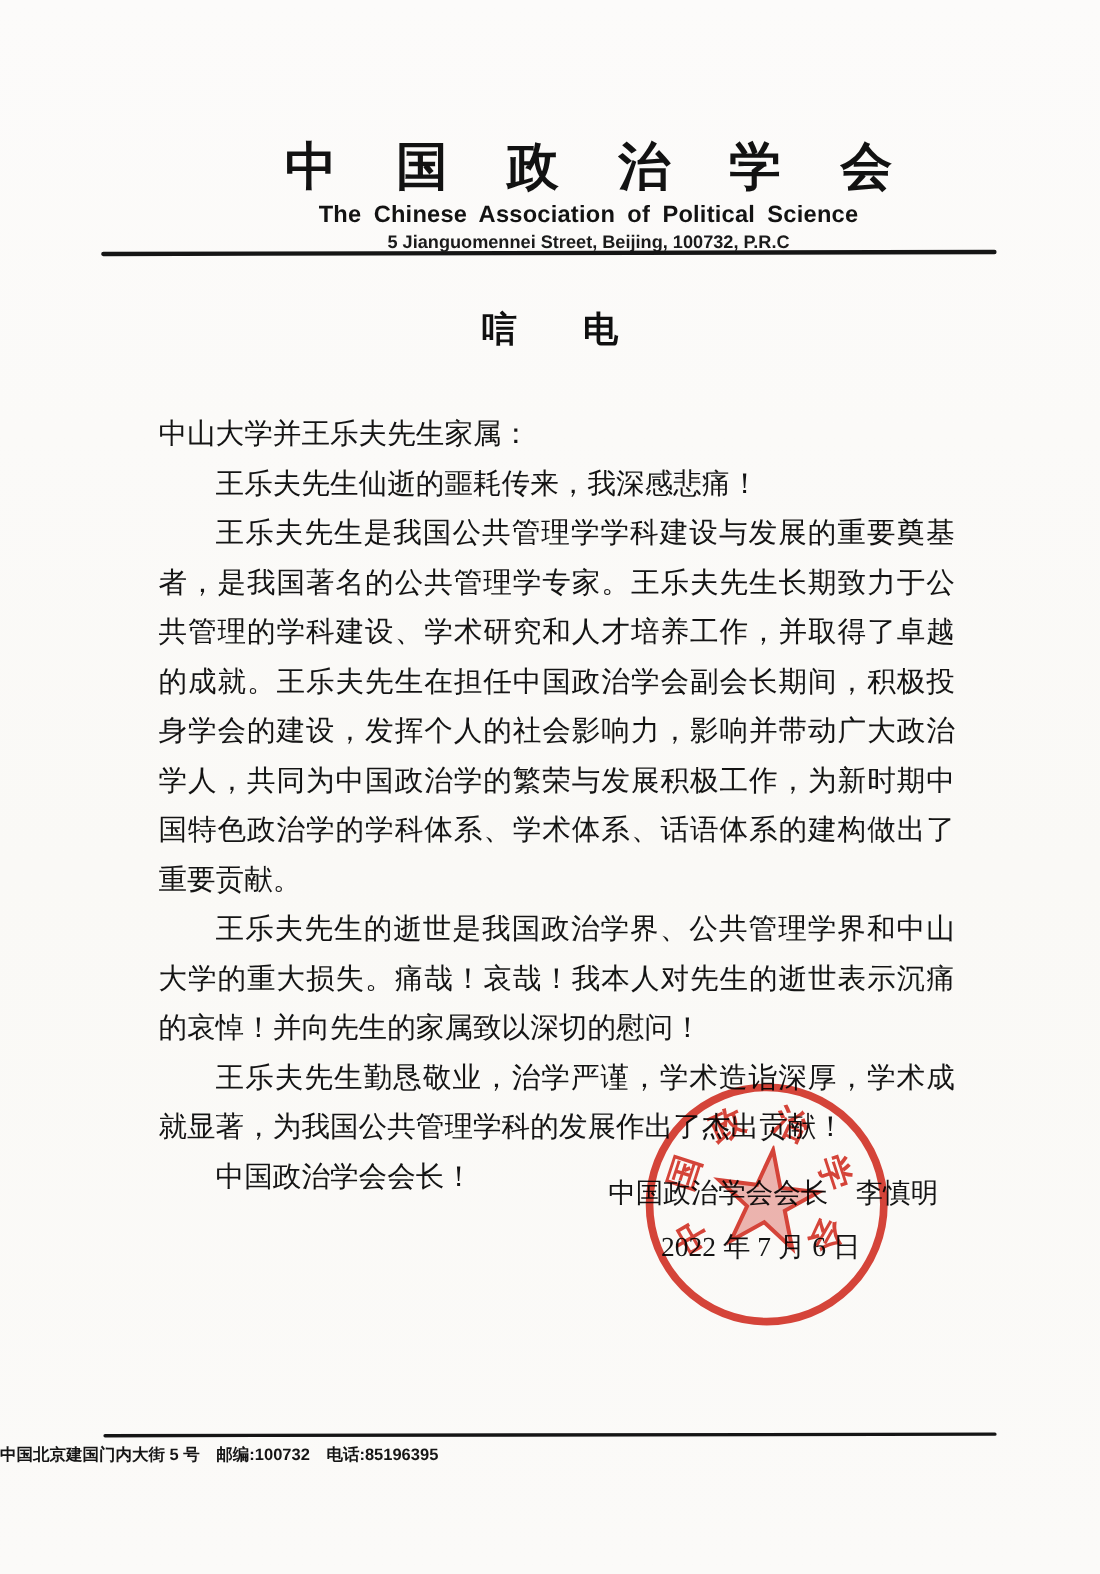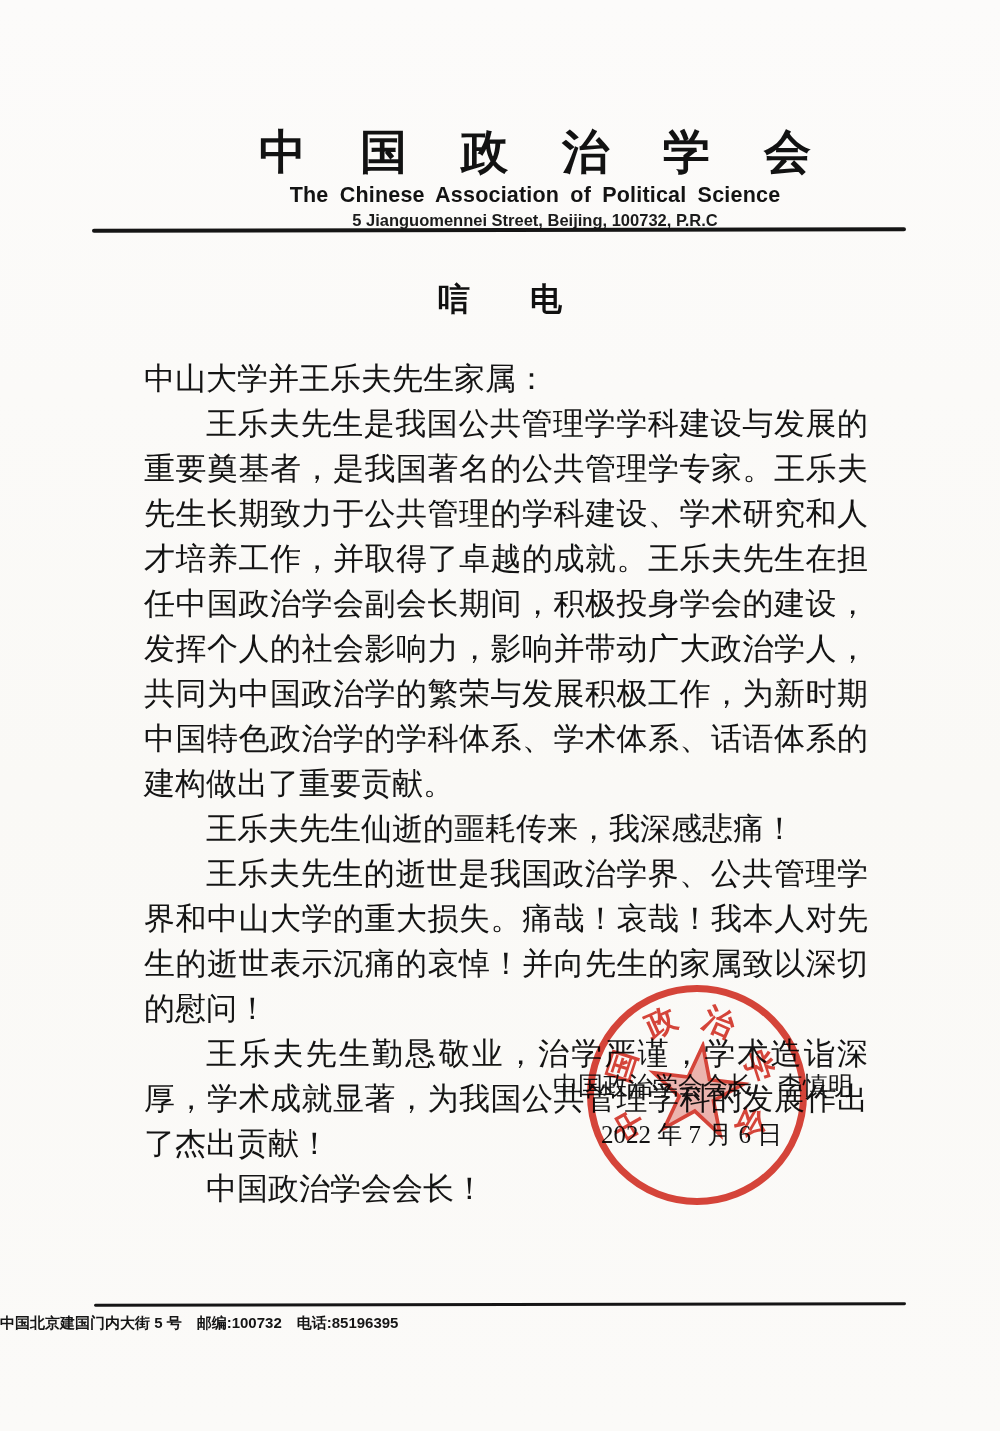--- a/index.html
+++ b/index.html
@@ -57,24 +57,24 @@
     font-weight: 700;
     font-size: 32px;
     letter-spacing: 60px;
     margin-right: -60px;
     color: #101010;
   }
 
   
   .letter {
     position: absolute;
-    top: 356px;
+    top: 372px;
     left: 144px;
     width: 724px;
-    font-size: 31px;
+    font-size: 26px;
     line-height: 45px;
     text-align: justify;
     color: #141414;
   }
   .letter p { margin: 0; }
   .letter .salutation { text-indent: 0; }
   .letter .para { text-indent: 2em; }
 
   
   .sig-name { position: absolute; top: 1070px; left: 553px; font-size: 25px; line-height: 32px; color: #141414; }
@@ -139,22 +139,22 @@
   </div>
   <div class="rule header-rule"></div>
 
   <div class="doc-title">
     <span>唁电</span>
   </div>
 
   <div class="letter">
     <p class="salutation">中山大学并王乐夫先生家属：</p>
     <div>
+        <p class="para">王乐夫先生仙逝的噩耗传来，我深感悲痛！</p>
         <p class="para">王乐夫先生是我国公共管理学学科建设与发展的重要奠基者，是我国著名的公共管理学专家。王乐夫先生长期致力于公共管理的学科建设、学术研究和人才培养工作，并取得了卓越的成就。王乐夫先生在担任中国政治学会副会长期间，积极投身学会的建设，发挥个人的社会影响力，影响并带动广大政治学人，共同为中国政治学的繁荣与发展积极工作，为新时期中国特色政治学的学科体系、学术体系、话语体系的建构做出了重要贡献。</p>
-        <p class="para">王乐夫先生仙逝的噩耗传来，我深感悲痛！</p>
         <p class="para">王乐夫先生的逝世是我国政治学界、公共管理学界和中山大学的重大损失。痛哉！哀哉！我本人对先生的逝世表示沉痛的哀悼！并向先生的家属致以深切的慰问！</p>
         <p class="para">王乐夫先生勤恳敬业，治学严谨，学术造诣深厚，学术成就显著，为我国公共管理学科的发展作出了杰出贡献！</p>
         <p class="para">中国政治学会会长！</p>
       </div>
   </div>
 
   <div class="sig-name">中国政治学会会长　李慎明</div>
   <div class="sig-date">2022 年 7 月 6 日</div>
 
   <div class="seal" style="color: rgb(214, 53, 42);">

